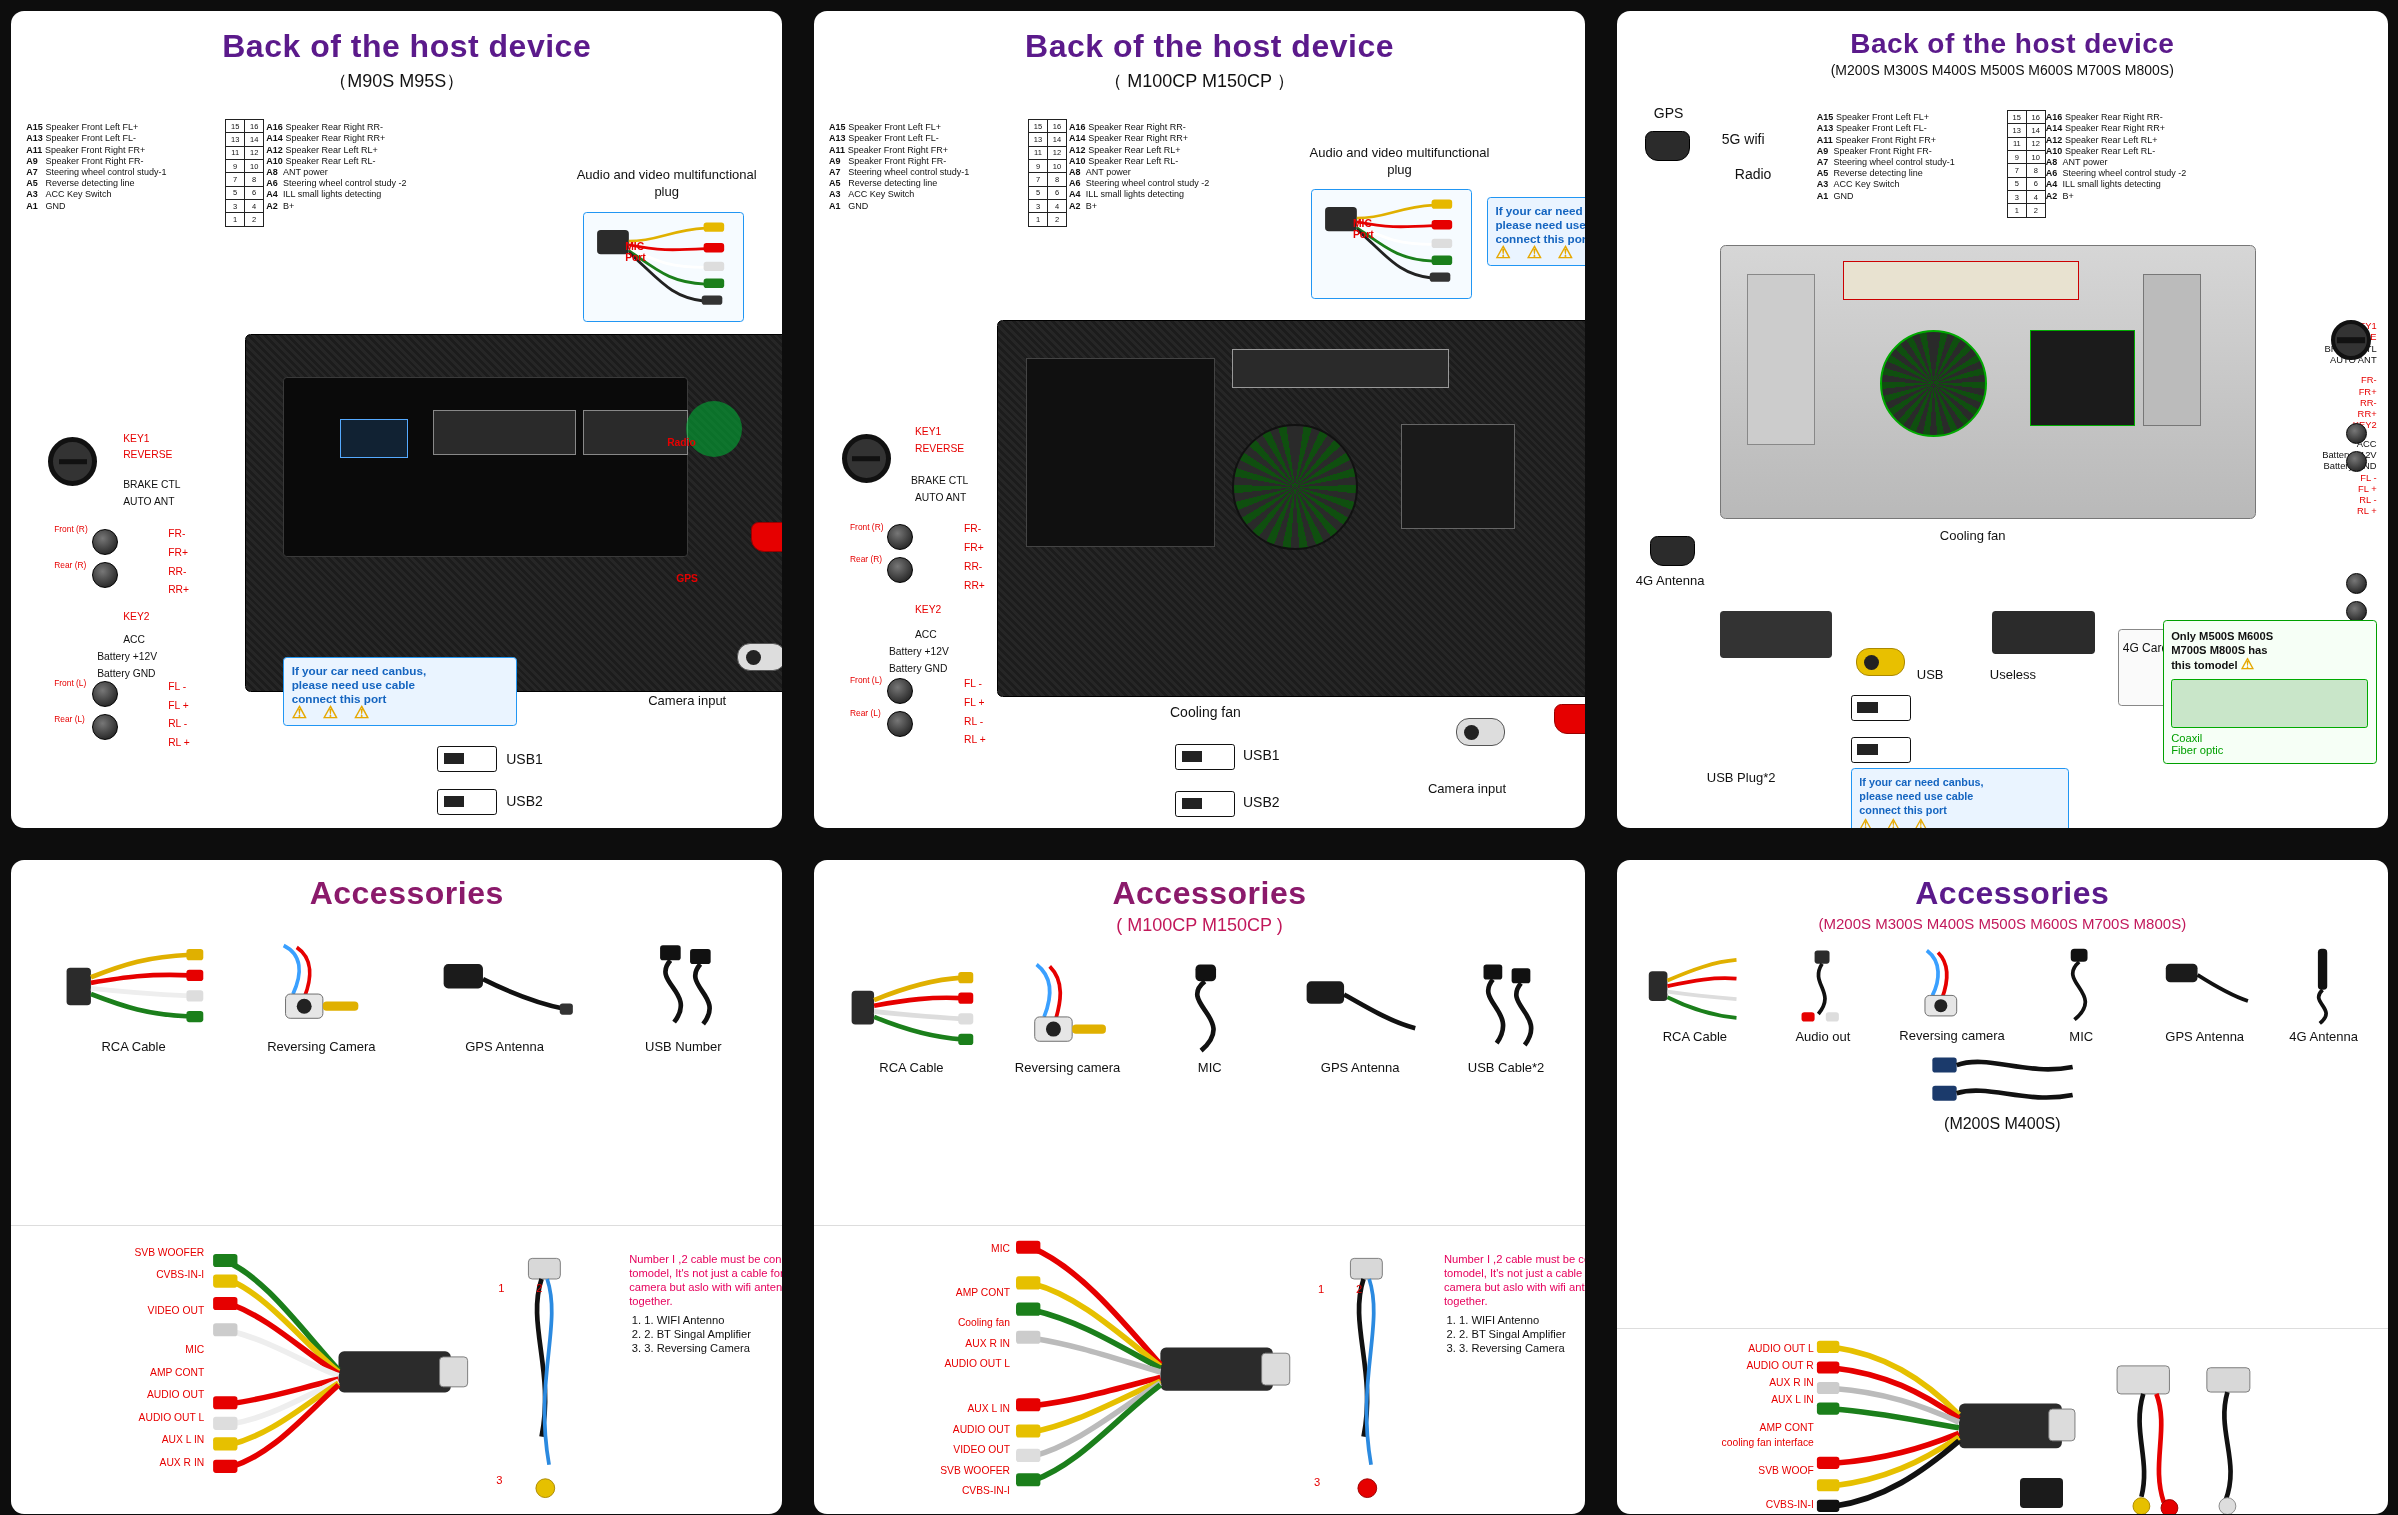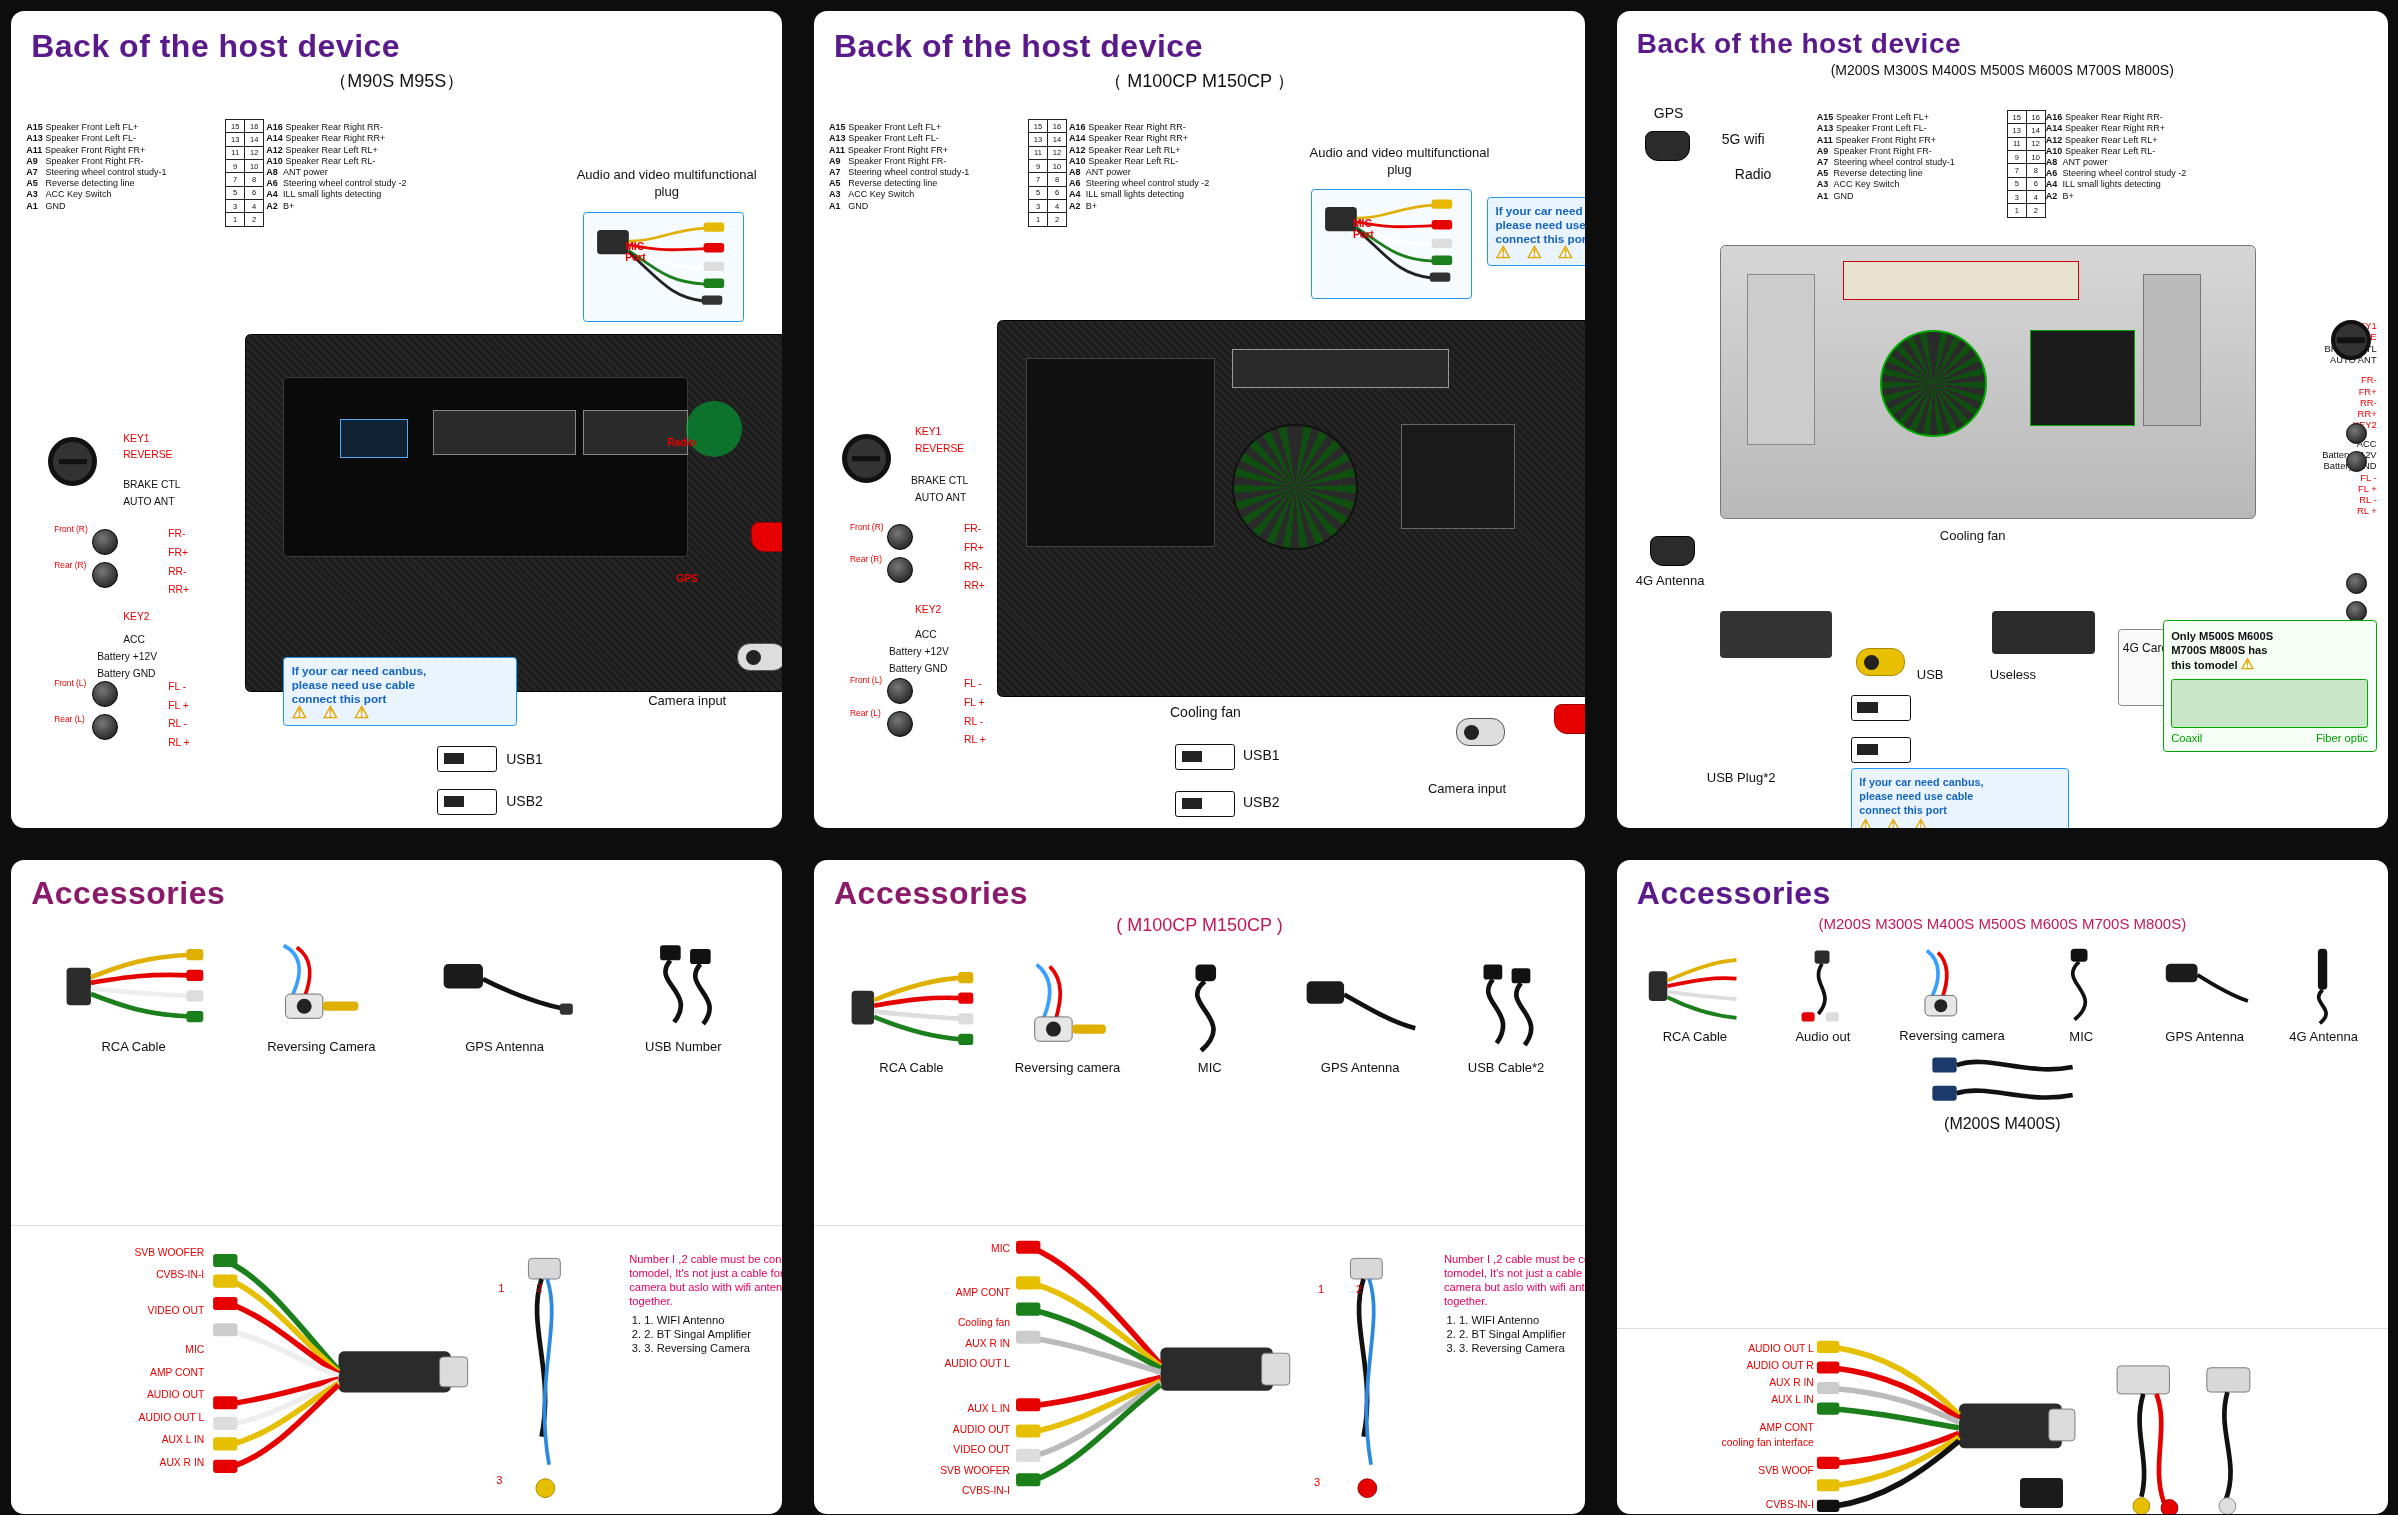--- a/index.html
+++ b/index.html
@@ -1,20 +1,20 @@
 <!DOCTYPE html>
 <html style="font-size:15px"><head>
 <meta charset="utf-8">
 <style>
   html,body{margin:0;padding:0;background:#111;}
   body{width:2399px;height:1516px;font-family:"Liberation Sans",sans-serif;}
   .sheet{width:2399px;height:1516px;background:#0d0d0d;display:grid;
          grid-template-columns:1fr 1fr 1fr;grid-template-rows:839px 677px;gap:9.4px;padding:0;box-sizing:border-box;}
   .panel{background:#fff;border-radius:13px;margin:11.2px;position:relative;overflow:hidden;}
-  .title{font-weight:bold;color:#5b1a8b;letter-spacing:0.5px;padding-left:20px;}
+  .title{text-align:center;font-weight:bold;color:#5b1a8b;letter-spacing:0.5px;padding-left:20px;}
   .t1{font-size:32px;padding-top:17px;}
   .t-acc{font-size:32px;color:#8b1a6b;padding-top:15px;}
   .sub{text-align:center;font-size:18px;color:#111;margin-top:3.7px;}
   .sub-pink{text-align:center;font-size:18px;color:#c2185b;margin-top:3.7px;}
   .sub-small{text-align:center;font-size:14px;color:#111;margin-top:1.9px;}
   .pinblk{position:absolute;font-size:9px;color:#111;line-height:11.2px;}
   .pinrow{white-space:nowrap;}
   .code{color:#111;font-weight:bold;margin-right:2.8px;}
   .conn-table{display:inline-block;vertical-align:middle;}
   .conn-table table{border-collapse:collapse;}
@@ -465,21 +465,21 @@
     <div class="spk" style="right:20.6px;top:590px;width:19px;height:19px;"></div>
 
     <div style="position:absolute;right:11.2px;top:609px;width:197px;border:1.9px solid #00a000;border-radius:3.7px;padding:7.5px;background:#f6fff6;">
       <div style="font-size:11.2px;color:#111;font-weight:bold;line-height:14px;">
         <span>Only M500S M600S</span><br>
         <span>M700S M800S has</span><br>
         <span>this tomodel</span>
         <span style="color:#e6a800;font-size:15px;">⚠</span>
       </div>
       <div style="margin-top:7.5px;height:47px;background:#c9e6c9;border:0.9px solid #0a0;border-radius:2.8px;"></div>
-      <div style="display:flex;justify-content:space-between;margin-top:3.7px;font-size:11.2px;color:#00a000;">
+      <div style="display:flex;justify-content:space-between;margin-top:3.7px;font-size:11.2px;color:#00a000;flex-direction:column;">
         <span>Coaxil</span>
         <span>Fiber optic</span>
       </div>
     </div>
   </div>
 
   <div class="panel">
     <div class="title t-acc">Accessories</div>
 
     <div style="display:flex;justify-content:space-around;margin-top:24px;padding:0 19px;">

